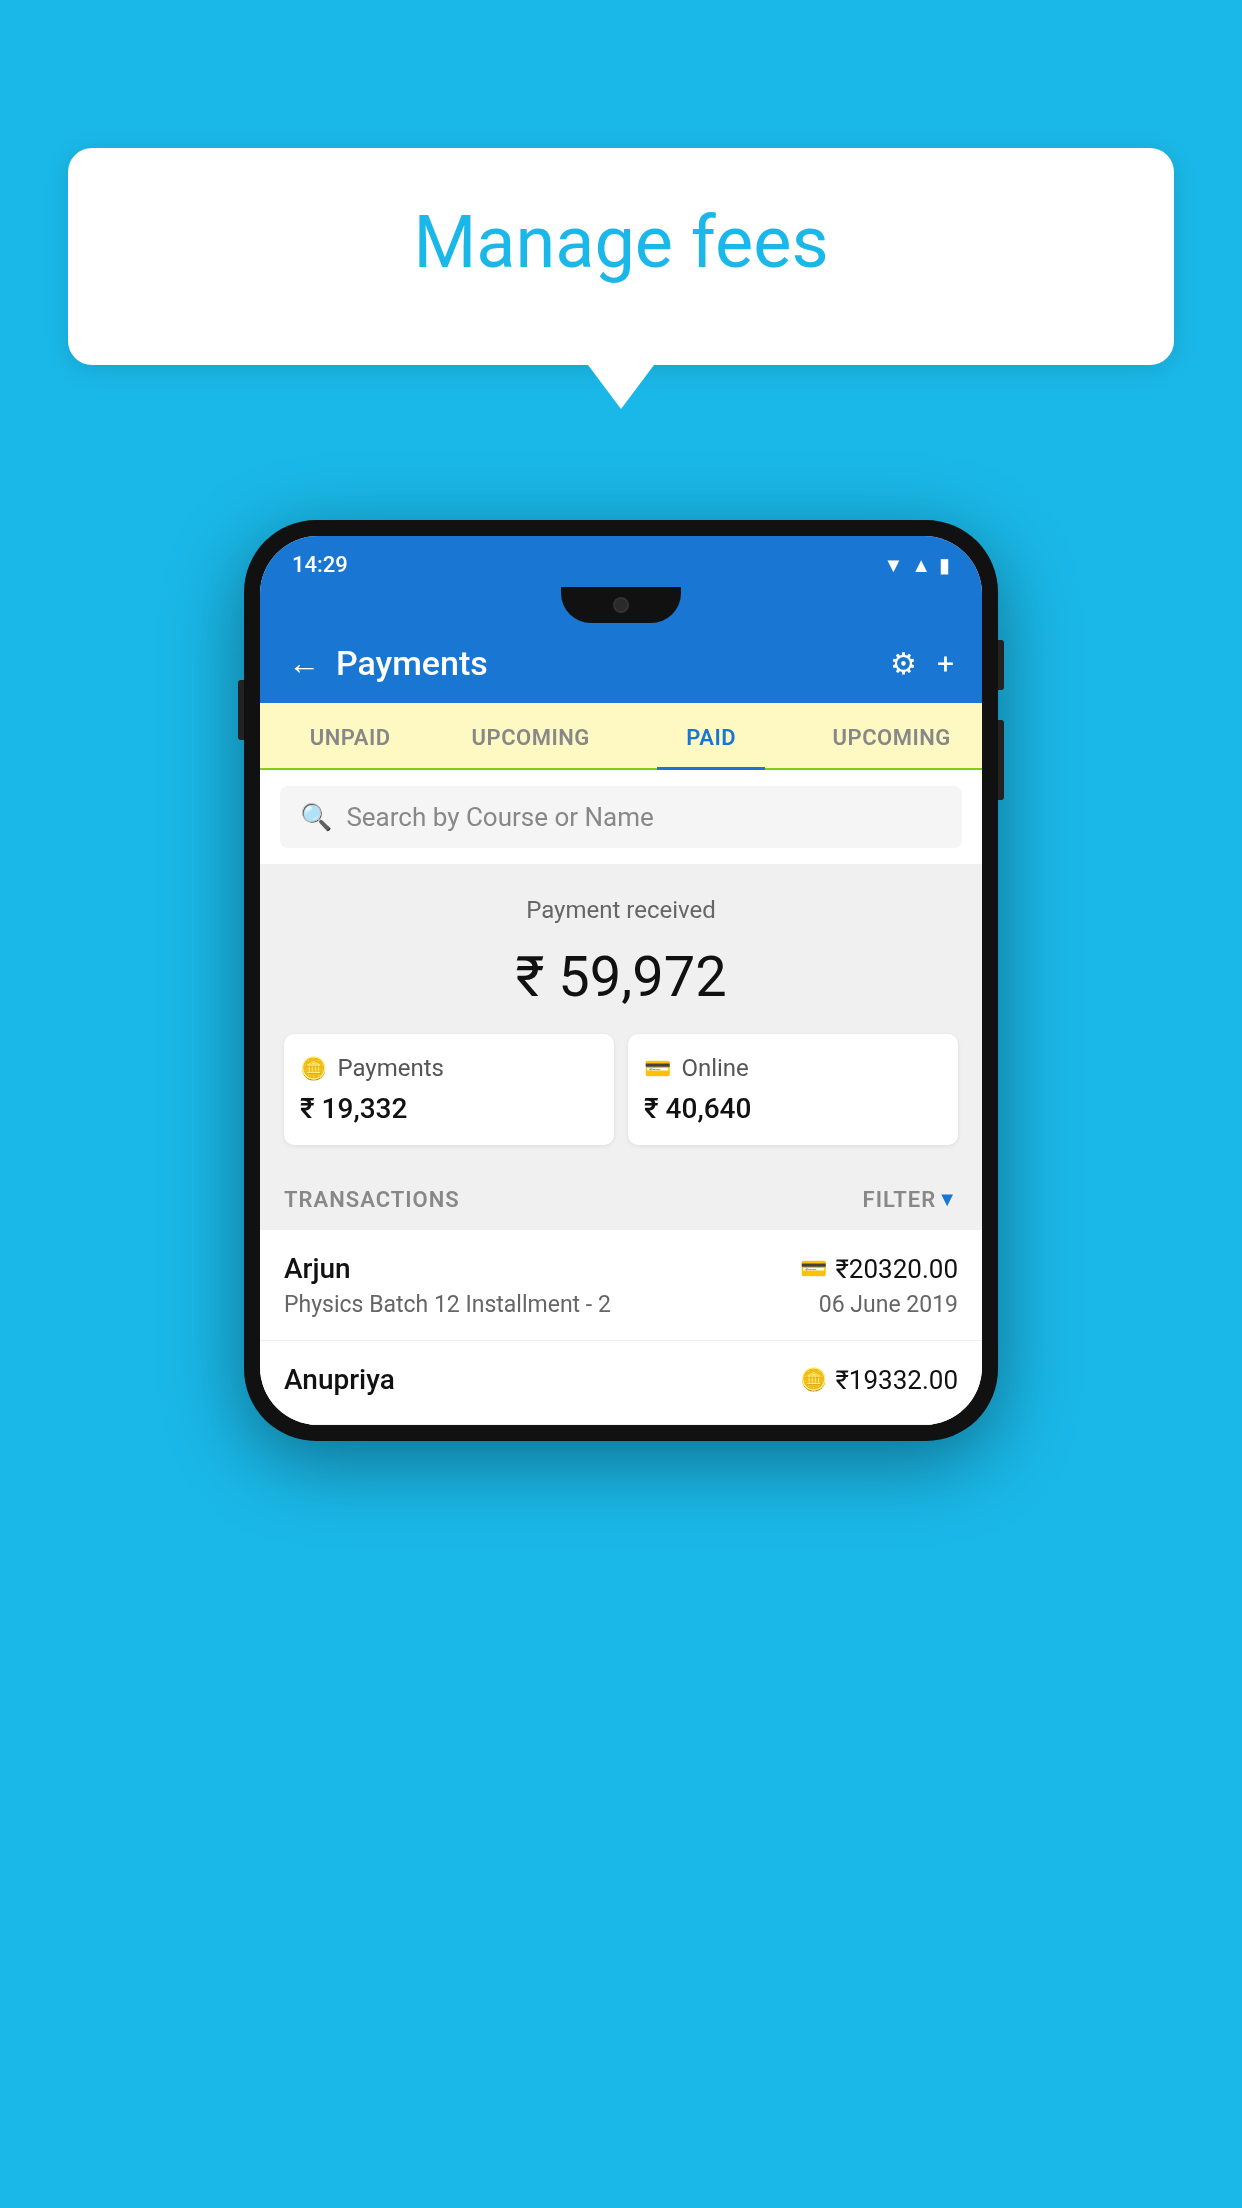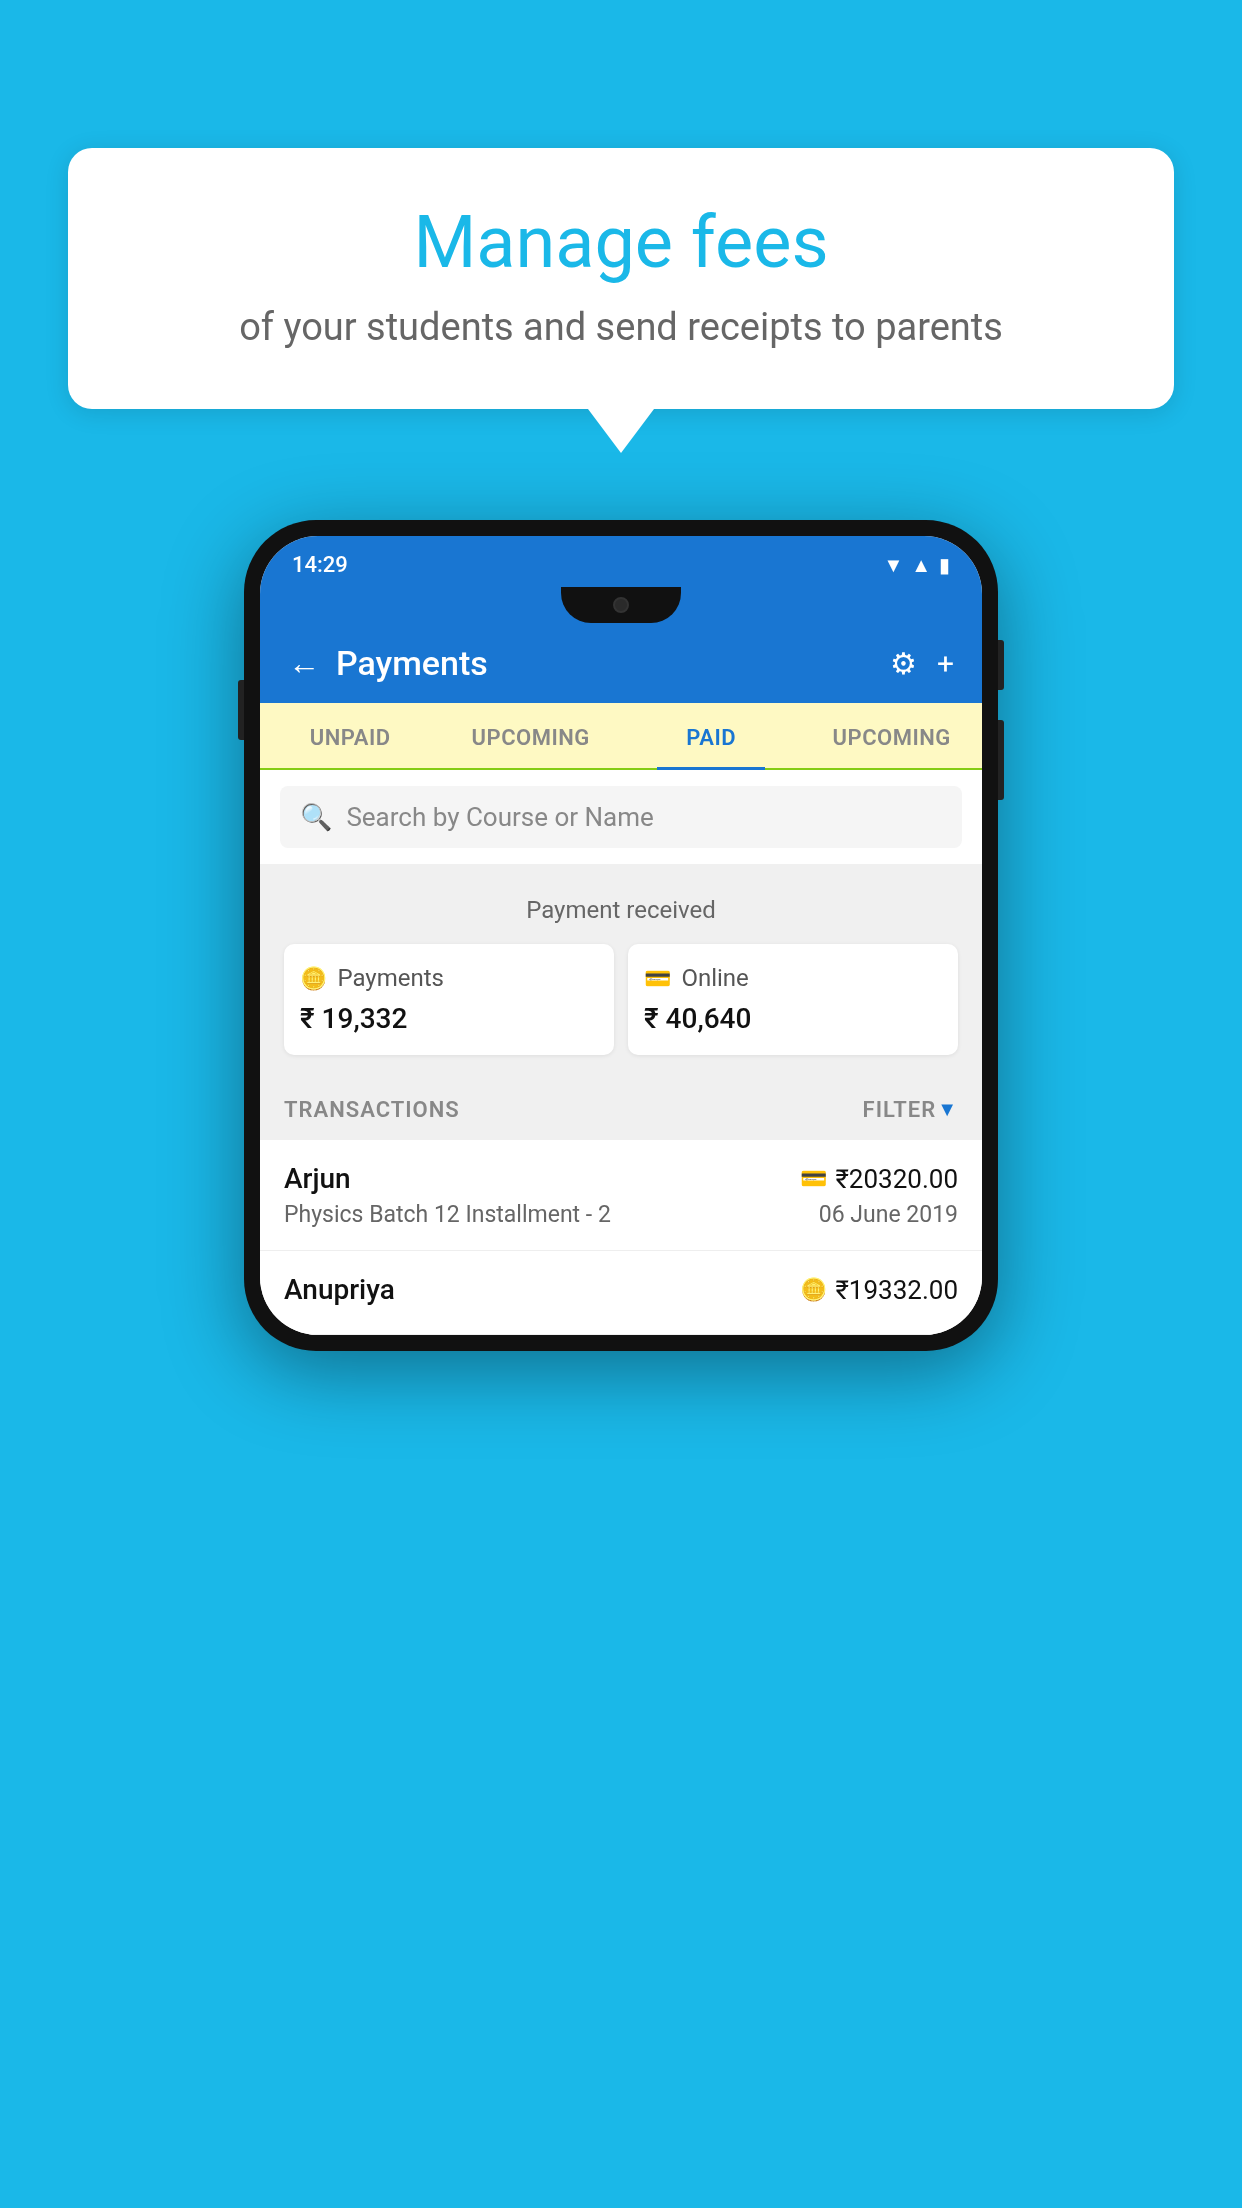--- a/index.html
+++ b/index.html
@@ -396,21 +396,20 @@
       height: 80px;
       background: #222;
       border-radius: 0 3px 3px 0;
     }
   </style>
 </head>
 <body>
 
 <div class="speech-bubble">
   <div class="bubble-title">Manage fees</div>
-  <div class="bubble-subtitle">of your students and send receipts to parents</div>
 </div>
 
 <div class="phone-frame">
   <div class="phone-side-btn-left"></div>
   <div class="phone-side-btn-right-1"></div>
   <div class="phone-side-btn-right-2"></div>
 
   <div class="phone-screen">
 
     <div class="status-bar">
@@ -456,20 +455,21 @@
 
     <div class="search-container">
       <div class="search-box">
         <span class="search-icon">🔍</span>
         <span class="search-placeholder">Search by Course or Name</span>
       </div>
     </div>
 
     <div class="payment-summary">
       <div class="payment-received-label">Payment received</div>
+      <div class="payment-amount">₹ 59,972</div>
       <div class="payment-cards">
         <div class="payment-card">
           <div class="payment-card-header">
             <span class="payment-card-icon">🪙</span>
             <span class="payment-card-type">Payments</span>
           </div>
           <div class="payment-card-amount">₹ 19,332</div>
         </div>
         <div class="payment-card">
           <div class="payment-card-header">

